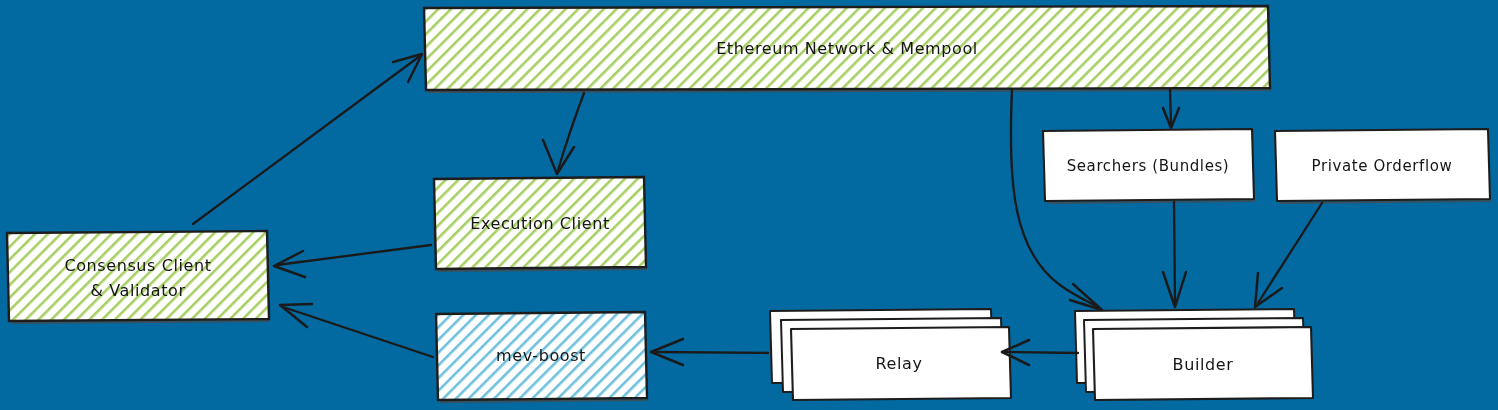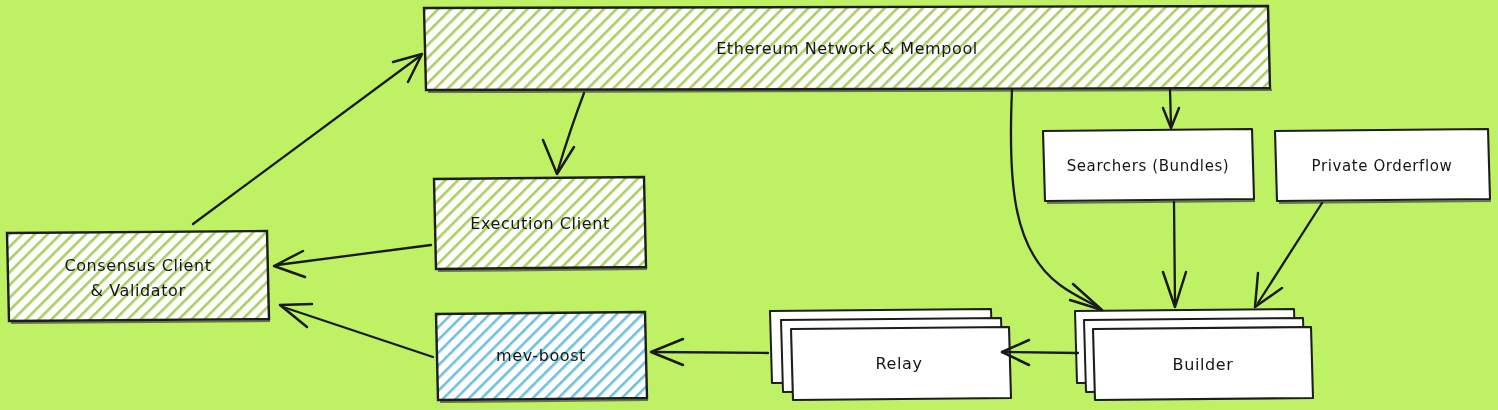--- a/index.html
+++ b/index.html
@@ -1,19 +1,19 @@
 <!DOCTYPE html>
 <html><head>
 <meta charset="utf-8">
 <style>
   html,body{margin:0;padding:0;background:#ffffff;}
   #stage{
     position:relative;
     width:1498px;height:410px;
-    background:#bef264;
+    background:#0369a1;
     overflow:hidden;
     font-family:"DejaVu Sans", sans-serif;
   }
   #svgroot{position:absolute;left:0;top:0;width:1498px;height:410px;}
   .nodelabel{
     font-family:"DejaVu Sans", sans-serif;
     font-size:16px;
     fill:#161616;
     text-anchor:middle;
     dominant-baseline:middle;

